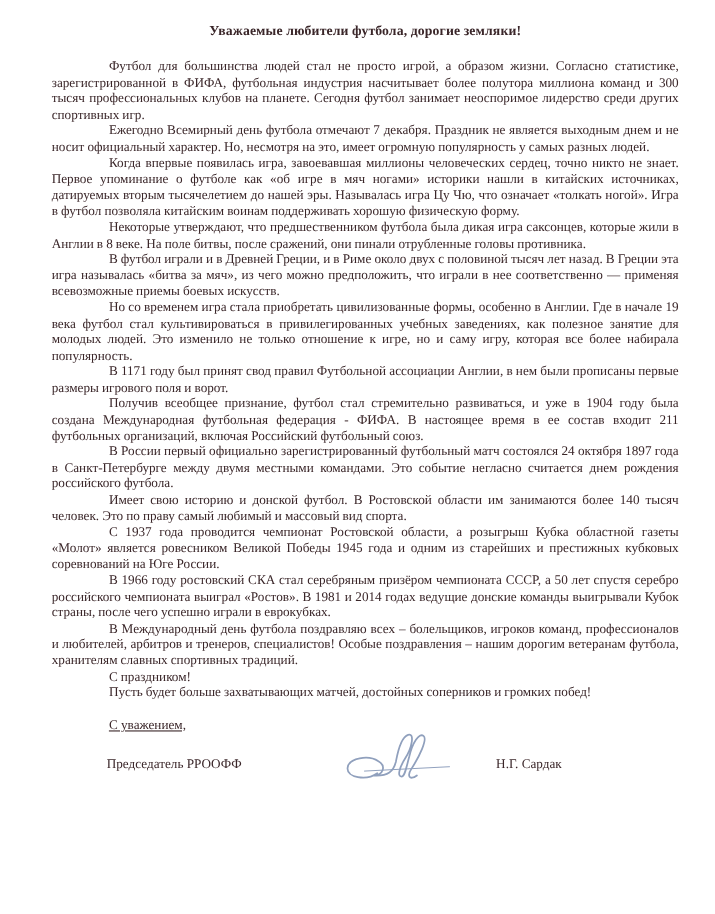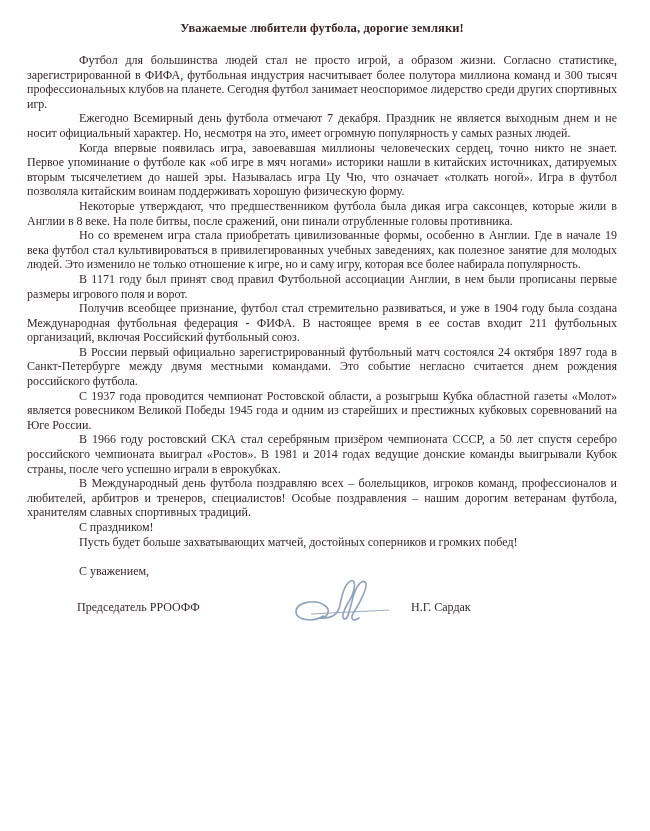--- a/index.html
+++ b/index.html
@@ -11,21 +11,21 @@
   html, body {
     width: 650px;
     background: var(--bg-color);
     font-family: "Liberation Serif", "DejaVu Serif", serif;
   }
   .page {
     width: 650px;
     height: 831px;
     background: var(--bg-color);
     color: var(--text-color);
-    padding: 21px 33px 0 27px;
+    padding: 21px 33px 0 47px;
     overflow: hidden;
   }
   .doc-title {
     font-size: 12.5px;
     font-weight: bold;
     text-align: center;
     margin-bottom: 17px;
     letter-spacing: 0.1px;
   }
   .body-paragraph {
@@ -33,58 +33,61 @@
     line-height: 14.6px;
     text-align: justify;
     text-indent: 52px;
     word-spacing: -0.2px;
   }
   .salutation {
     font-size: 12px;
     line-height: 14.6px;
     text-indent: 52px;
     margin-top: 15px;
+    text-decoration: underline;
   }
   .signature-row {
     position: relative;
     margin-top: 15px;
     height: 64px;
     font-size: 12px;
   }
   .signer-title {
     position: absolute;
     left: 50px;
     top: 6px;
   }
   .signer-name {
     position: absolute;
-    left: 384px;
+    left: 404px;
     top: 6px;
   }
   .signature-svg {
     position: absolute;
     left: 262px;
     top: -18px;
   }
 </style>
 </head>
 <body>
 
 <div class="page">
 
   <div class="doc-title">Уважаемые любители футбола, дорогие земляки!</div>
 
   <p class="body-paragraph">Футбол для большинства людей стал не просто игрой, а образом жизни. Согласно статистике, зарегистрированной в ФИФА, футбольная индустрия насчитывает более полутора миллиона команд и 300 тысяч профессиональных клубов на планете. Сегодня футбол занимает неоспоримое лидерство среди других спортивных игр.</p>
   <p class="body-paragraph">Ежегодно Всемирный день футбола отмечают 7 декабря. Праздник не является выходным днем и не носит официальный характер. Но, несмотря на это, имеет огромную популярность у самых разных людей.</p>
   <p class="body-paragraph">Когда впервые появилась игра, завоевавшая миллионы человеческих сердец, точно никто не знает. Первое упоминание о футболе как «об игре в мяч ногами» историки нашли в китайских источниках, датируемых вторым тысячелетием до нашей эры. Называлась игра Цу Чю, что означает «толкать ногой». Игра в футбол позволяла китайским воинам поддерживать хорошую физическую форму.</p>
   <p class="body-paragraph">Некоторые утверждают, что предшественником футбола была дикая игра саксонцев, которые жили в Англии в 8 веке. На поле битвы, после сражений, они пинали отрубленные головы противника.</p>
+  <p class="body-paragraph">В футбол играли и в Древней Греции, и в Риме около двух с половиной тысяч лет назад. В Греции эта игра называлась «битва за мяч», из чего можно предположить, что играли в нее соответственно — применяя всевозможные приемы боевых искусств.</p>
   <p class="body-paragraph">Но со временем игра стала приобретать цивилизованные формы, особенно в Англии. Где в начале 19 века футбол стал культивироваться в привилегированных учебных заведениях, как полезное занятие для молодых людей. Это изменило не только отношение к игре, но и саму игру, которая все более набирала популярность.</p>
   <p class="body-paragraph">В 1171 году был принят свод правил Футбольной ассоциации Англии, в нем были прописаны первые размеры игрового поля и ворот.</p>
   <p class="body-paragraph">Получив всеобщее признание, футбол стал стремительно развиваться, и уже в 1904 году была создана Международная футбольная федерация - ФИФА. В настоящее время в ее состав входит 211 футбольных организаций, включая Российский футбольный союз.</p>
   <p class="body-paragraph">В России первый официально зарегистрированный футбольный матч состоялся 24 октября 1897 года в Санкт-Петербурге между двумя местными командами. Это событие негласно считается днем рождения российского футбола.</p>
+  <p class="body-paragraph">Имеет свою историю и донской футбол. В Ростовской области им занимаются более 140 тысяч человек. Это по праву самый любимый и массовый вид спорта.</p>
   <p class="body-paragraph">С 1937 года проводится чемпионат Ростовской области, а розыгрыш Кубка областной газеты «Молот» является ровесником Великой Победы 1945 года и одним из старейших и престижных кубковых соревнований на Юге России.</p>
   <p class="body-paragraph">В 1966 году ростовский СКА стал серебряным призёром чемпионата СССР, а 50 лет спустя серебро российского чемпионата выиграл «Ростов». В 1981 и 2014 годах ведущие донские команды выигрывали Кубок страны, после чего успешно играли в еврокубках.</p>
   <p class="body-paragraph">В Международный день футбола поздравляю всех – болельщиков, игроков команд, профессионалов и любителей, арбитров и тренеров, специалистов! Особые поздравления – нашим дорогим ветеранам футбола, хранителям славных спортивных традиций.</p>
   <p class="body-paragraph">С праздником!</p>
   <p class="body-paragraph">Пусть будет больше захватывающих матчей, достойных соперников и громких побед!</p>
 
   <p class="salutation">С уважением,</p>
 
   <div class="signature-row">
     <span class="signer-title">Председатель РРООФФ</span>

